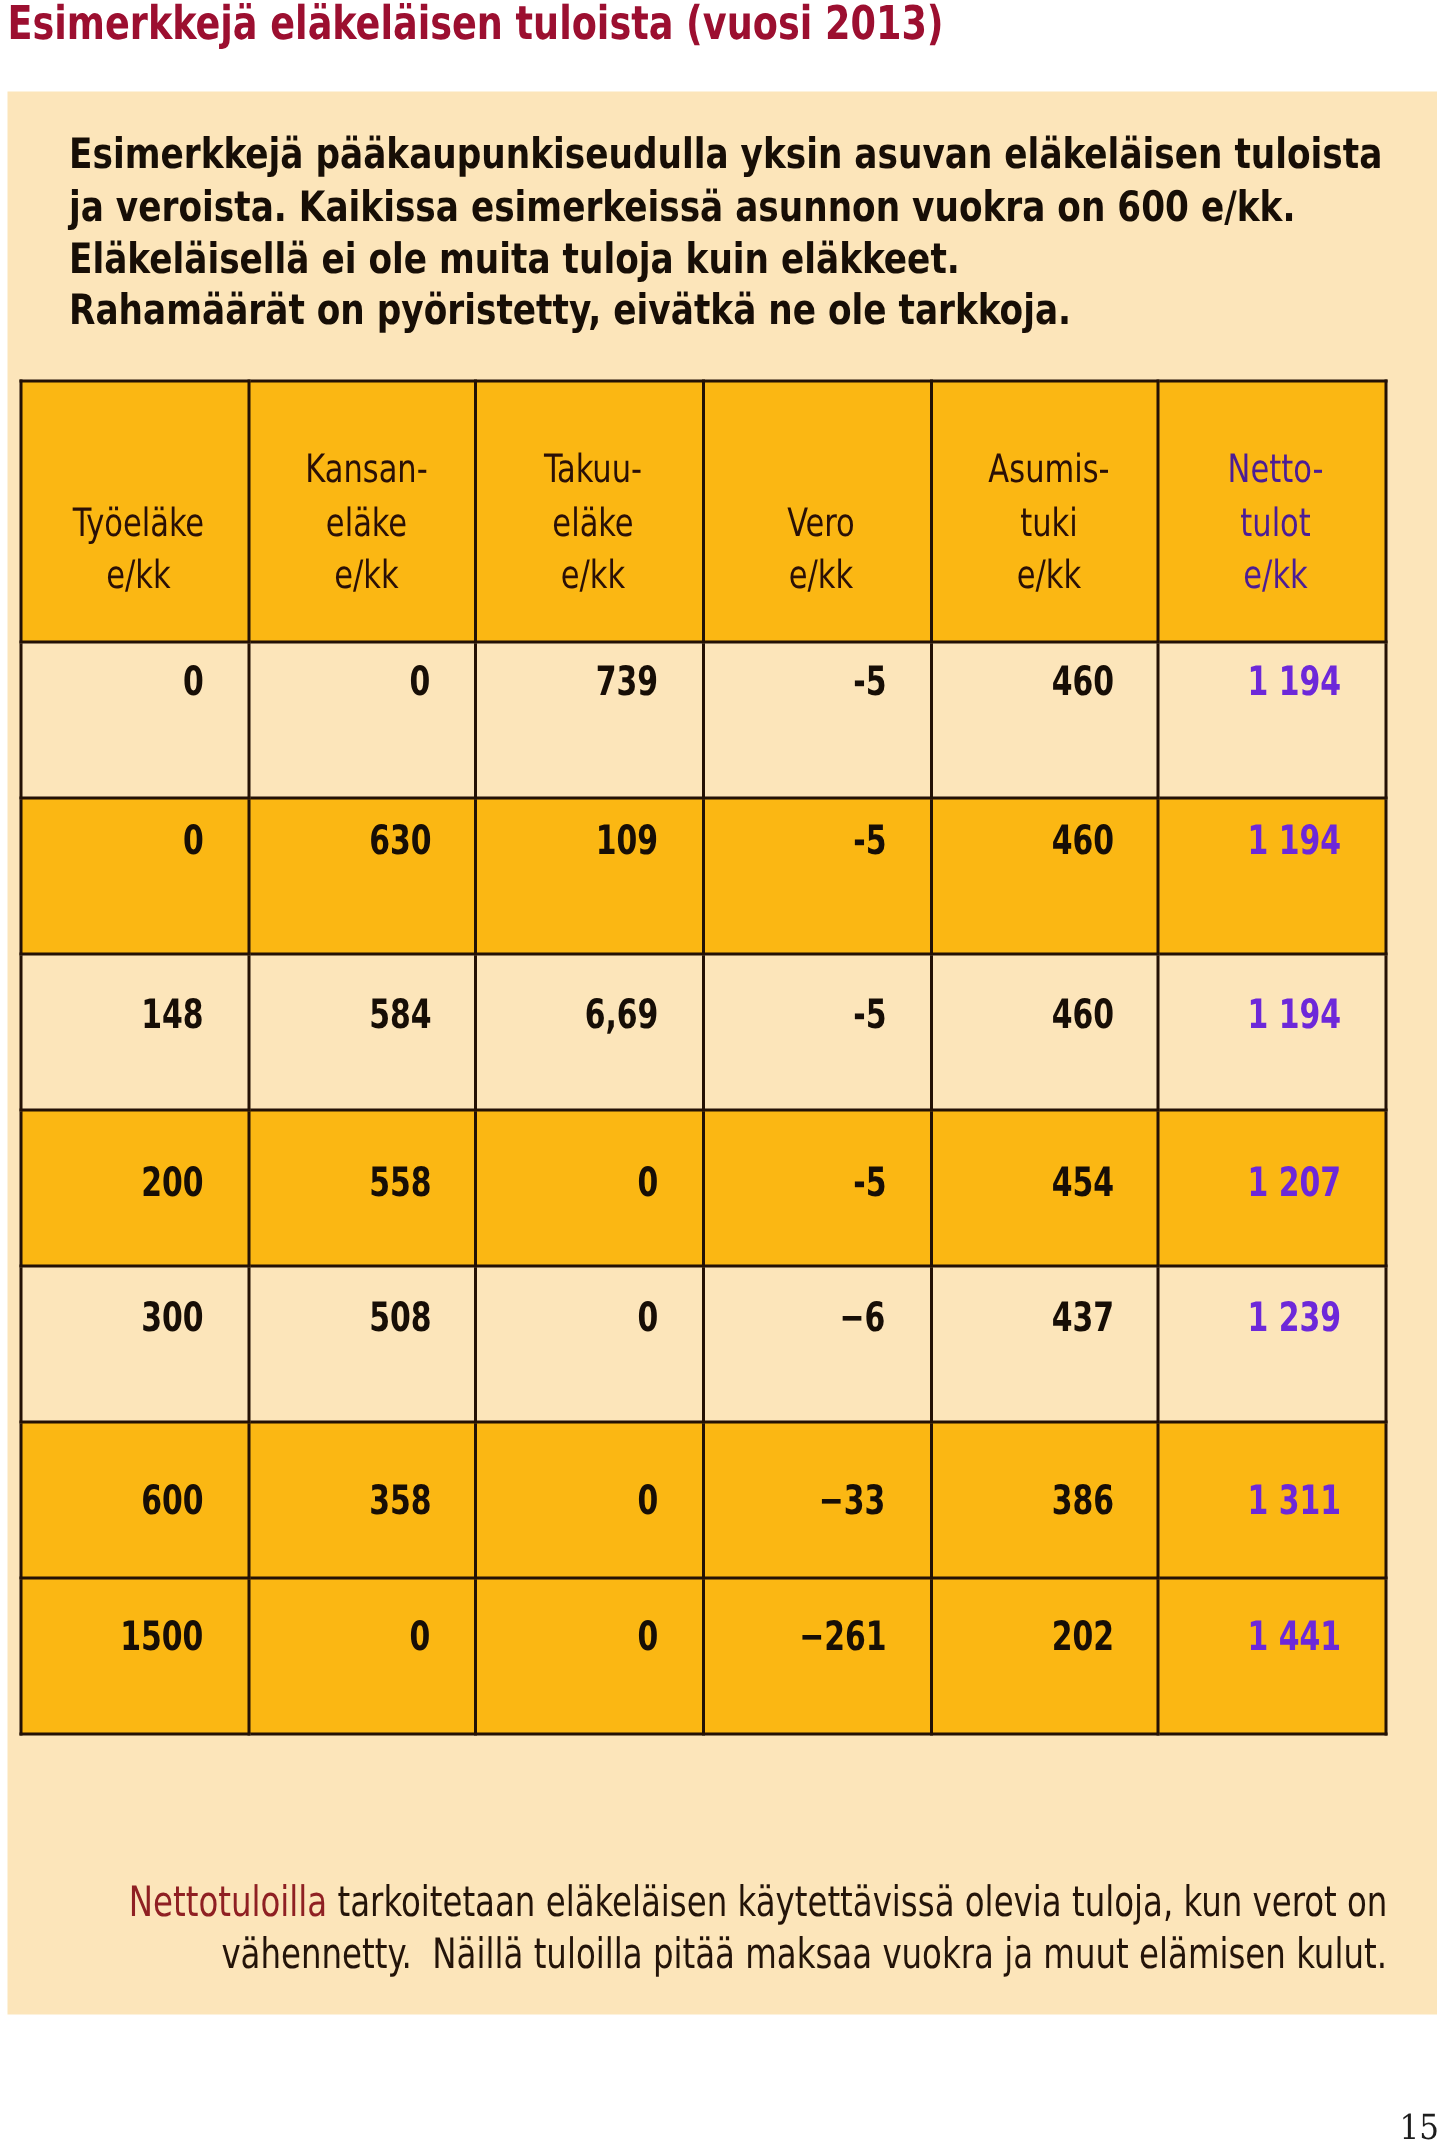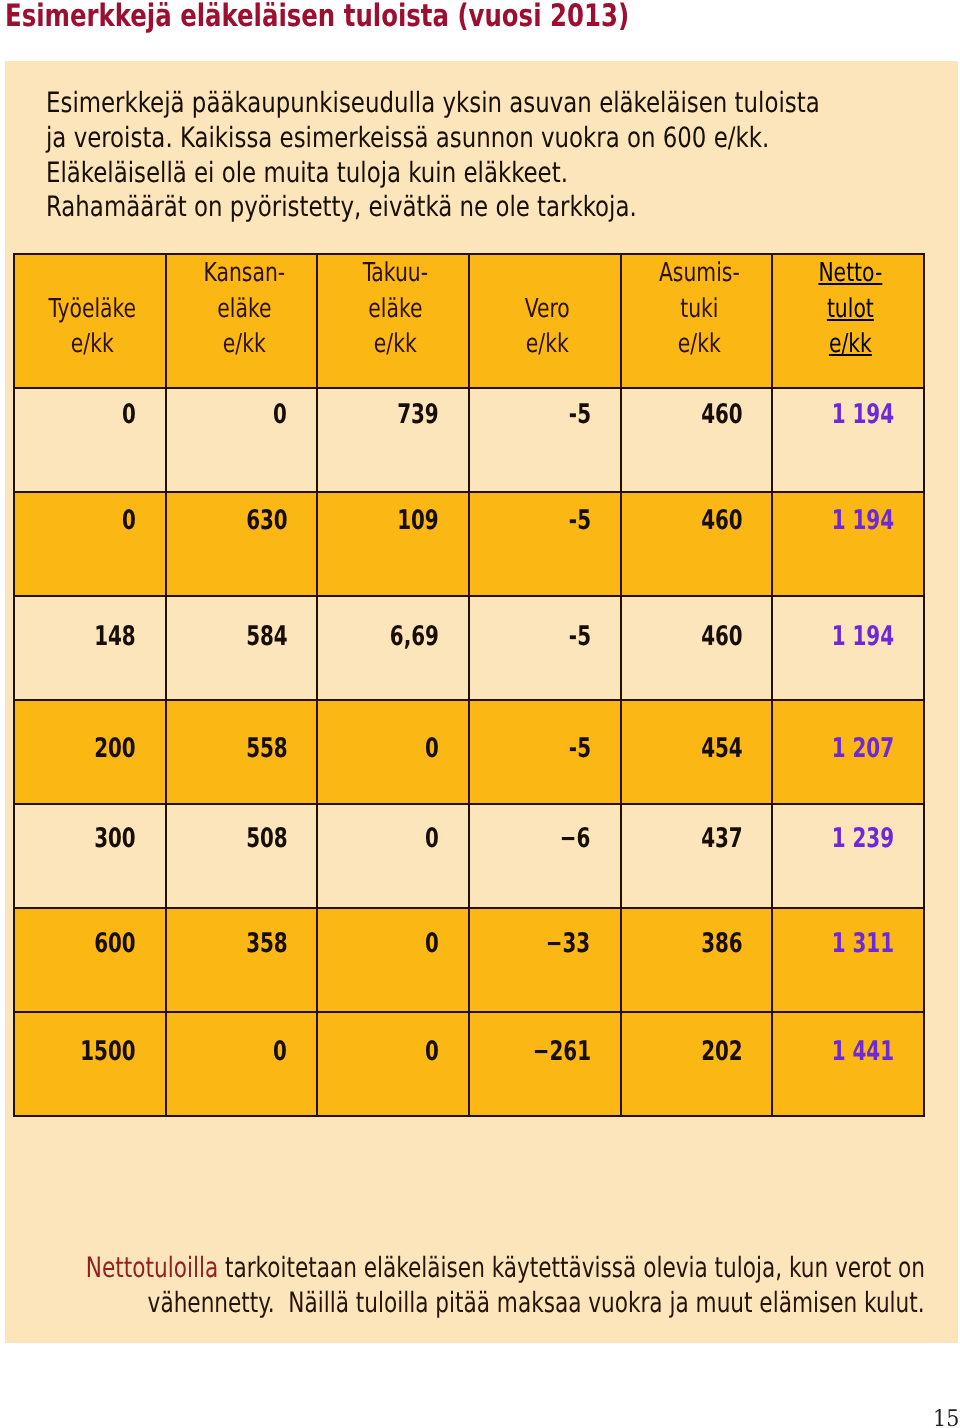--- a/index.html
+++ b/index.html
@@ -36,41 +36,41 @@
     left: 5px; top: 61px;
     width: 953px; height: 1282px;
     background: #FCE5BA;
   }
 
   .intro {
     position: absolute;
     left: 41px; top: 25px;
     width: 900px;
     font-family: "DejaVu Sans Condensed", "DejaVu Sans", sans-serif;
-    font-weight: normal;
+    font-weight: bold;
     font-size: 28px;
     color: #170e06;
     white-space: nowrap;
   }
   .intro .iline { height: 34.8px; line-height: 34.8px; transform: scaleX(0.9085); transform-origin: 0 50%; }
 
   table.data {
     position: absolute;
     left: 8px; top: 192px;
     border-collapse: collapse;
     table-layout: fixed;
     width: 912px;
   }
   table.data td, table.data th {
     border: 2px solid #231105;
     padding: 0;
     margin: 0;
   }
   table.data th {
-    height: 134px;
+    height: 174px;
     background: #FBB713;
     font-family: "DejaVu Sans Condensed", "DejaVu Sans", sans-serif;
     font-weight: normal;
     font-size: 26px;
     line-height: 35.2px;
     color: #2A1006;
     text-align: center;
     vertical-align: bottom;
     box-sizing: border-box;
     padding-bottom: 25px;
@@ -91,33 +91,33 @@
     text-align: right;
     vertical-align: top;
     padding: 14px 29px 0 0;
     box-sizing: border-box;
   }
   tr.r0 td { padding-top: 12px; }
   tr.r1 td { padding-top: 14px; }
   tr.r2 td { padding-top: 26px; }
   tr.r3 td { padding-top: 34px; }
   tr.r4 td { padding-top: 20px; }
-  tr.r5 td { padding-top: 21px; }
+  tr.r5 td { padding-top: 38px; }
   tr.r6 td { padding-top: 23px; }
   tr.r7 td { padding-top: 25px; padding-left: 12px; }
   table.data td > span {
     display: inline-block;
     transform: scaleX(0.82);
     transform-origin: 100% 50%;
     white-space: nowrap;
   }
   tr.beige td { background: #FCE5BA; }
   tr.orange td { background: #FBB713; }
   table.data td.net { color: #6d28d9; }
-  table.data th.net { color: #000000; text-decoration: underline; }
+  table.data th.net { color: #4c1d95; }
 
   .footnote {
     position: absolute;
     left: -120px; top: 1189px;
     width: 1040px;
     font-family: "DejaVu Sans Condensed", "DejaVu Sans", sans-serif;
     font-weight: normal;
     font-size: 28px;
     color: #241409;
     text-align: right;

